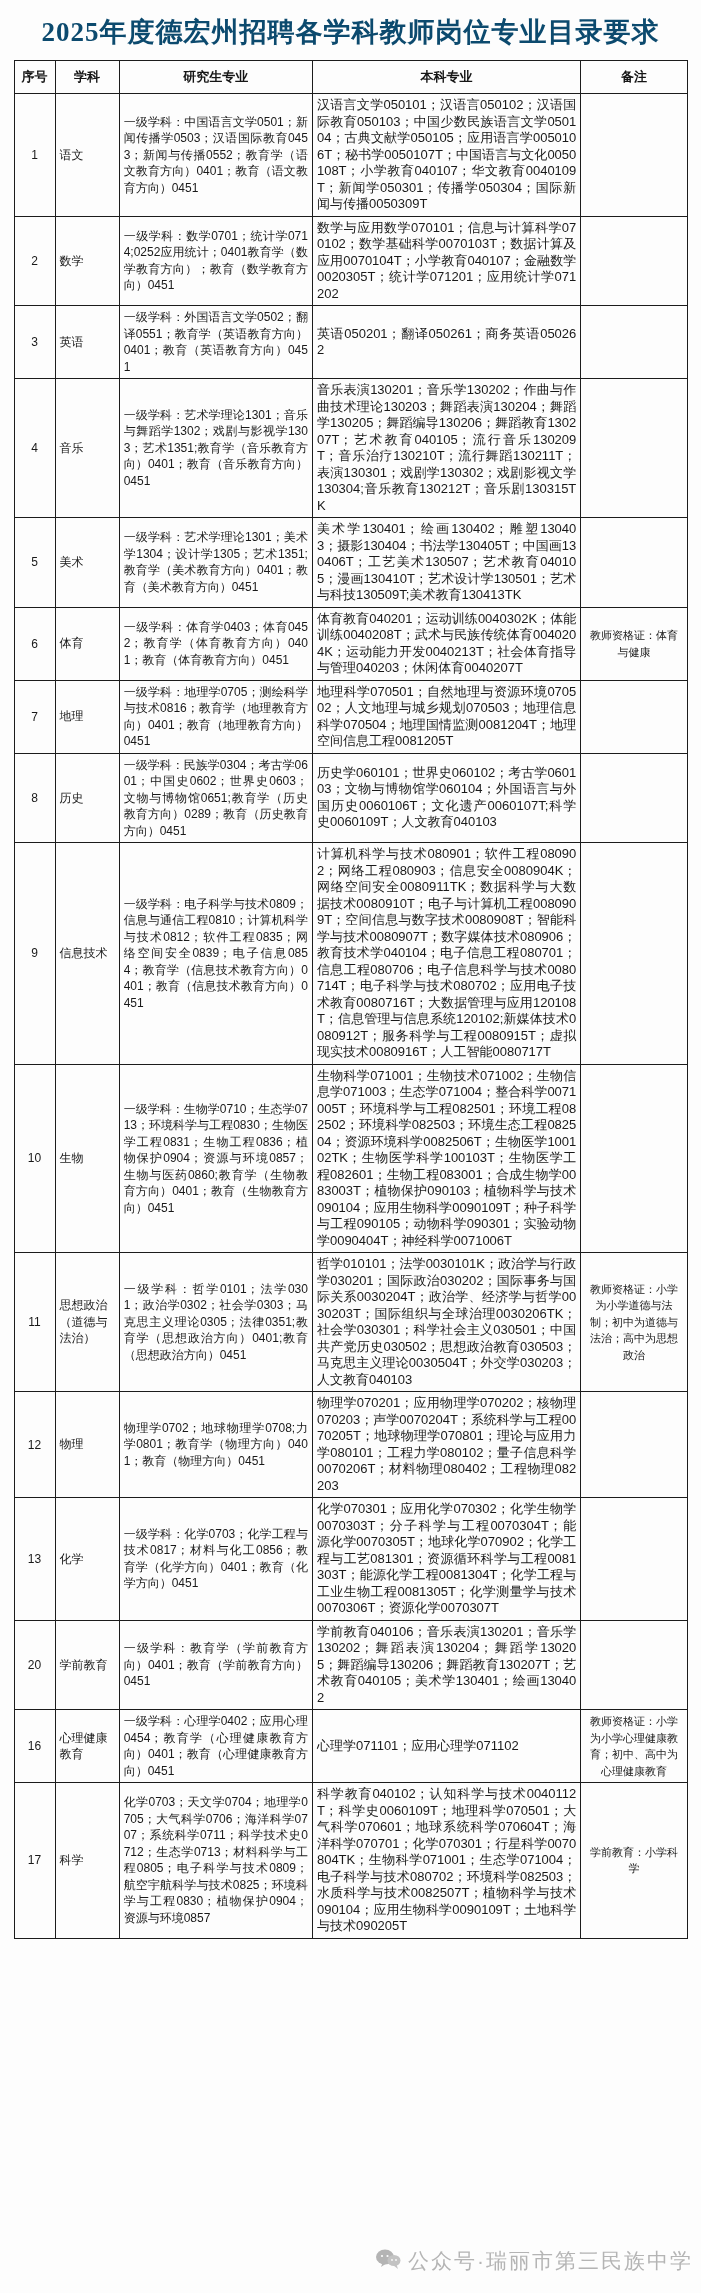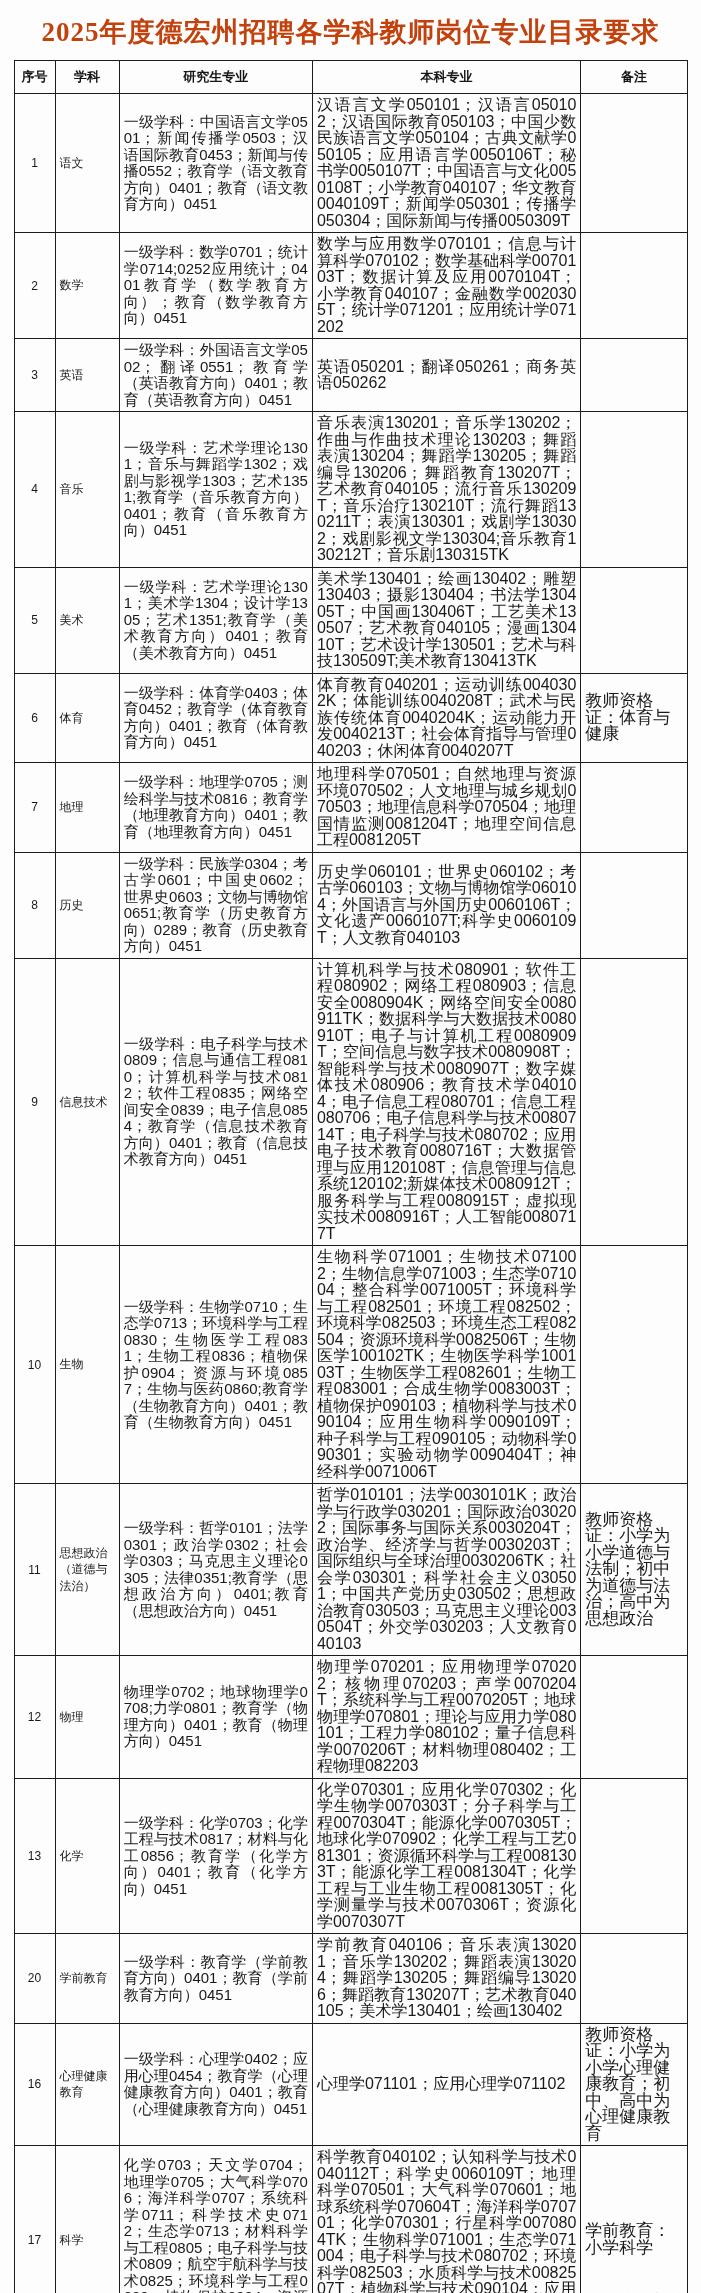--- a/index.html
+++ b/index.html
@@ -16,21 +16,21 @@
     min-height: 2293px;
     background: #fdfdfd;
     overflow: hidden;
   }
   .doc-title {
     margin: 14px 10px 10px 10px;
     text-align: center;
     font-size: 27px;
     font-weight: bold;
     letter-spacing: 1px;
-    color: #c2410c;
+    color: #0c4a6e;
     font-family: "Liberation Serif", "DejaVu Serif", serif;
   }
   table.catalog {
     border-collapse: collapse;
     margin: 0 auto;
     width: 674px;
     table-layout: fixed;
     padding-left: 13px;
   }
   .catalog th, .catalog td {
@@ -41,23 +41,23 @@
   }
   .catalog thead th {
     font-size: 13px;
     font-weight: bold;
     height: 33px;
     text-align: center;
     background: #fdfdfd;
   }
   .c-no    { width: 41px;  text-align: center; font-size: 12px; }
   .c-subj  { width: 64px;  text-align: left; font-size: 12px; line-height: 16.5px; }
-  .c-grad  { width: 193px; text-align: justify; text-justify: inter-ideograph; font-size: 15px; line-height: 16.5px; }
-  .c-ug    { width: 268px; text-align: justify; text-justify: inter-ideograph; font-size: 16px; line-height: 16.5px; }
-  .c-rem   { width: 106px; text-align: left; font-size: 17px; line-height: 16.5px; }
+  .c-grad  { width: 193px; text-align: justify; text-justify: inter-ideograph; font-size: 12px; line-height: 16.5px; }
+  .c-ug    { width: 268px; text-align: justify; text-justify: inter-ideograph; font-size: 13px; line-height: 16.5px; }
+  .c-rem   { width: 106px; text-align: center; font-size: 11px; line-height: 16.5px; }
   .catalog tbody td { color: #191919; }
   .watermark {
     position: absolute;
     right: 8px;
     bottom: 18px;
     display: flex;
     align-items: center;
     gap: 7px;
     color: #a3a3a3;
     opacity: 0.8;

